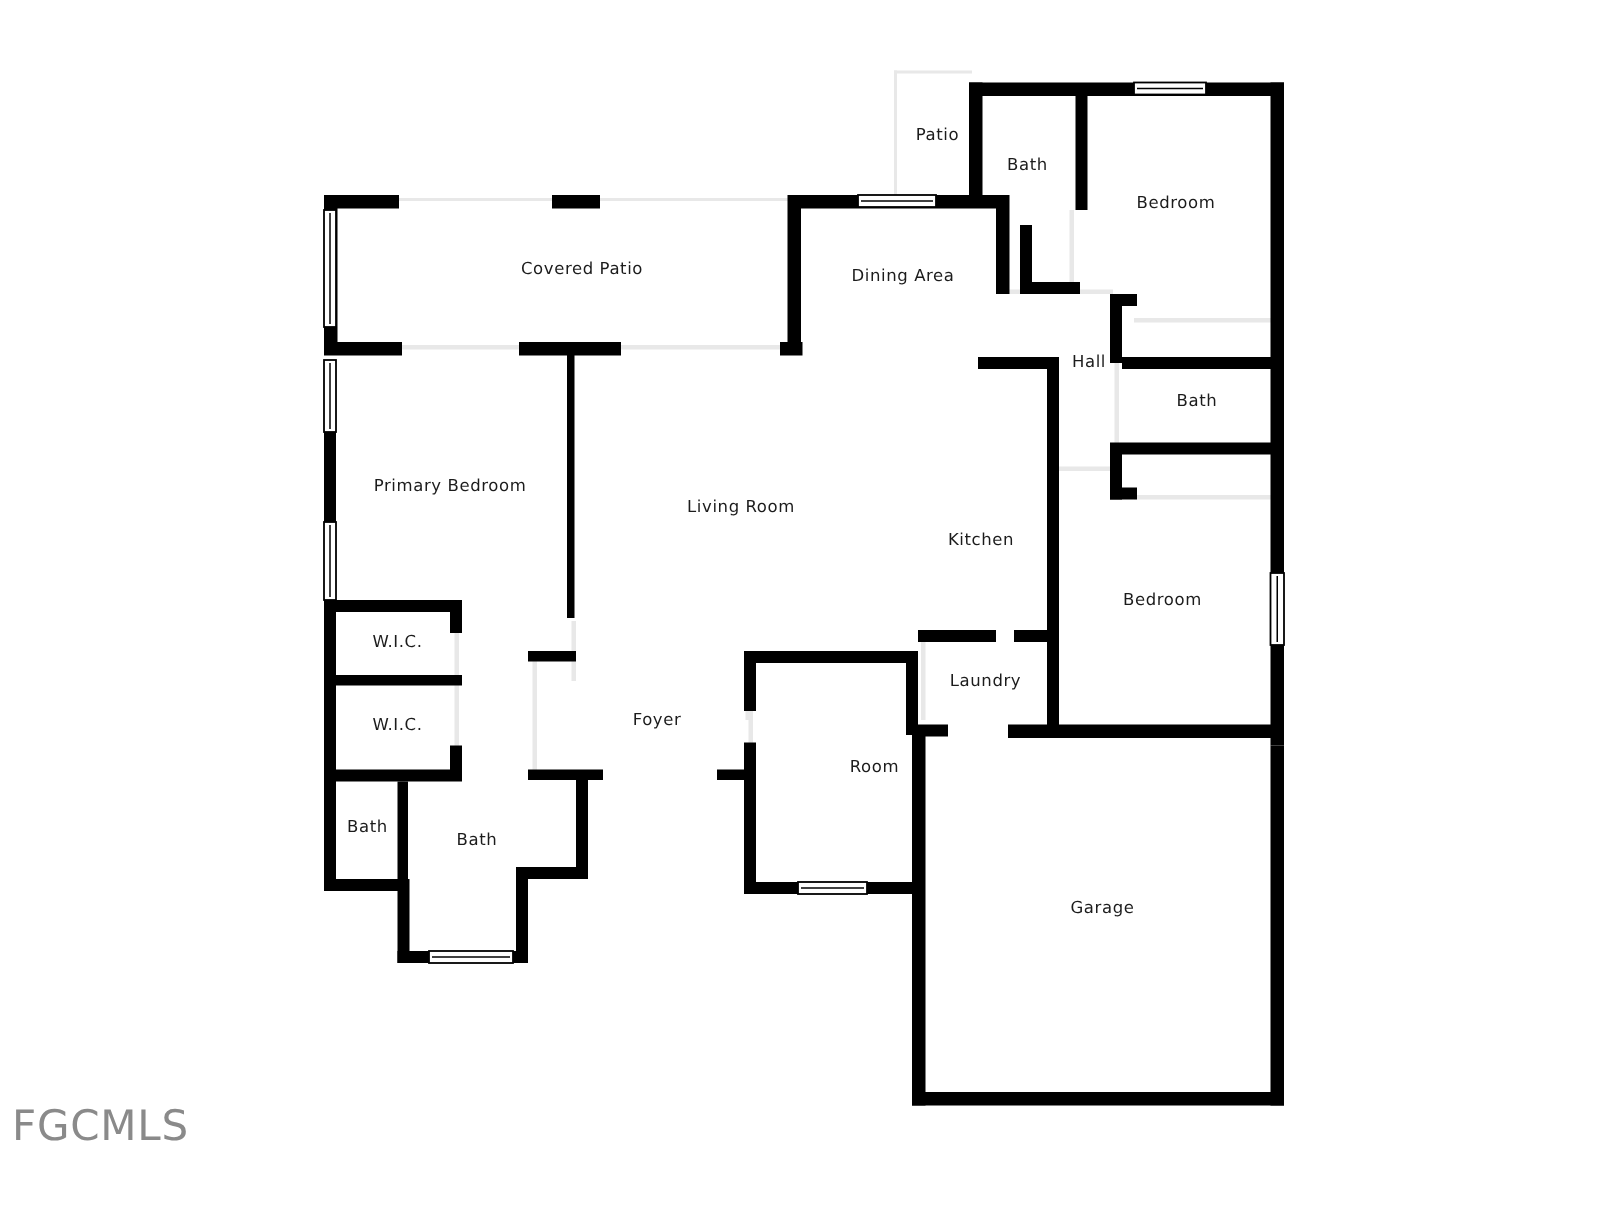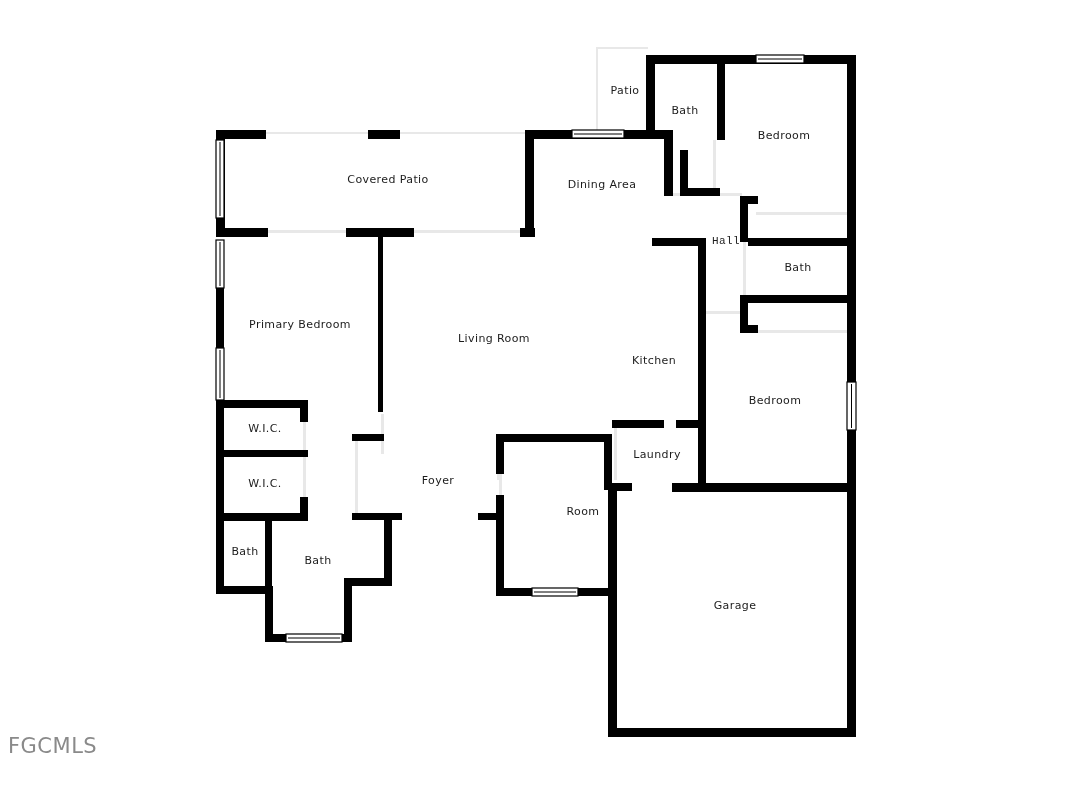--- a/index.html
+++ b/index.html
@@ -41,21 +41,21 @@
     transform: translate(-50%, -50%);
     user-select: none;
     line-height: 1;
   }
   #watermark {
     position: absolute;
     left: 8px;
     top: 734px;
     color: #8a8a8a;
     font-family: "DejaVu Sans", "Liberation Sans", sans-serif;
-    font-size: 21px;
+    font-size: 28px;
     letter-spacing: 0.5px;
     font-weight: 400;
     user-select: none;
   }
 </style>
 </head>
 <body>
 
 <div id="floorplan-stage">
 
@@ -182,21 +182,21 @@
         </g>
       </g>
   </svg>
 
   <div id="labels-layer">
       <div class="room-label" style="left: 625px; top: 90px;">Patio</div>
       <div class="room-label" style="left: 685px; top: 110px;">Bath</div>
       <div class="room-label" style="left: 784px; top: 135px;">Bedroom</div>
       <div class="room-label" style="left: 388px; top: 179px;">Covered Patio</div>
       <div class="room-label" style="left: 602px; top: 184px;">Dining Area</div>
-      <div class="room-label" style="left: 726px; top: 241px; font-family: Liberation Mono, monospace;">Hall</div>
+      <div class="room-label" style="left: 726px; top: 241px;">Hall</div>
       <div class="room-label" style="left: 798px; top: 267px;">Bath</div>
       <div class="room-label" style="left: 300px; top: 324px;">Primary Bedroom</div>
       <div class="room-label" style="left: 654px; top: 332px; margin-top: 28px;">Kitchen</div>
       <div class="room-label" style="left: 494px; top: 338px;">Living Room</div>
       <div class="room-label" style="left: 775px; top: 400px;">Bedroom</div>
       <div class="room-label" style="left: 265px; top: 428px;">W.I.C.</div>
       <div class="room-label" style="left: 657px; top: 454px;">Laundry</div>
       <div class="room-label" style="left: 265px; top: 483px;">W.I.C.</div>
       <div class="room-label" style="left: 438px; top: 480px;">Foyer</div>
       <div class="room-label" style="left: 553px; top: 511px; margin-left: 30px;">Room</div>

